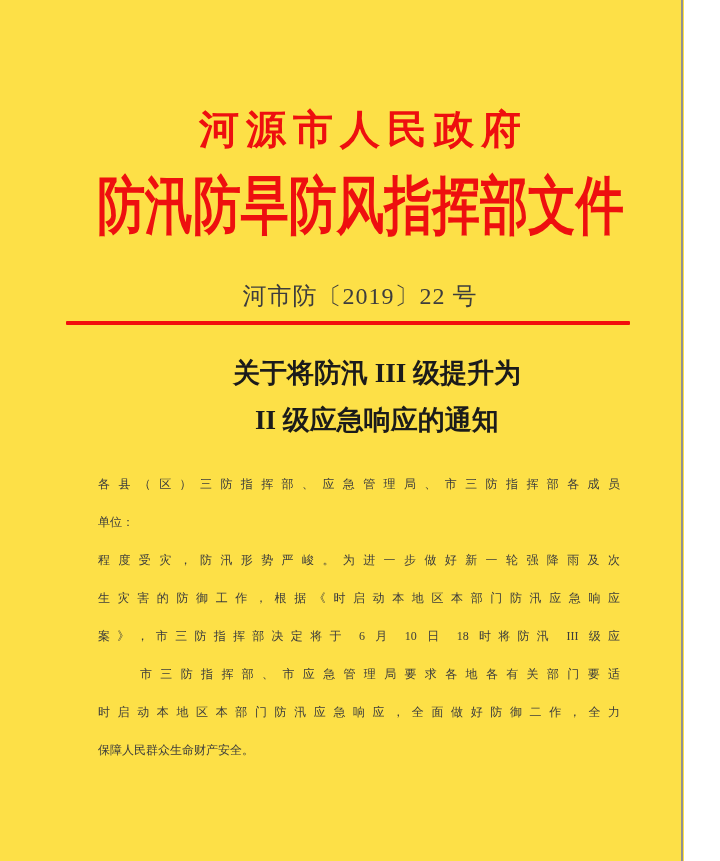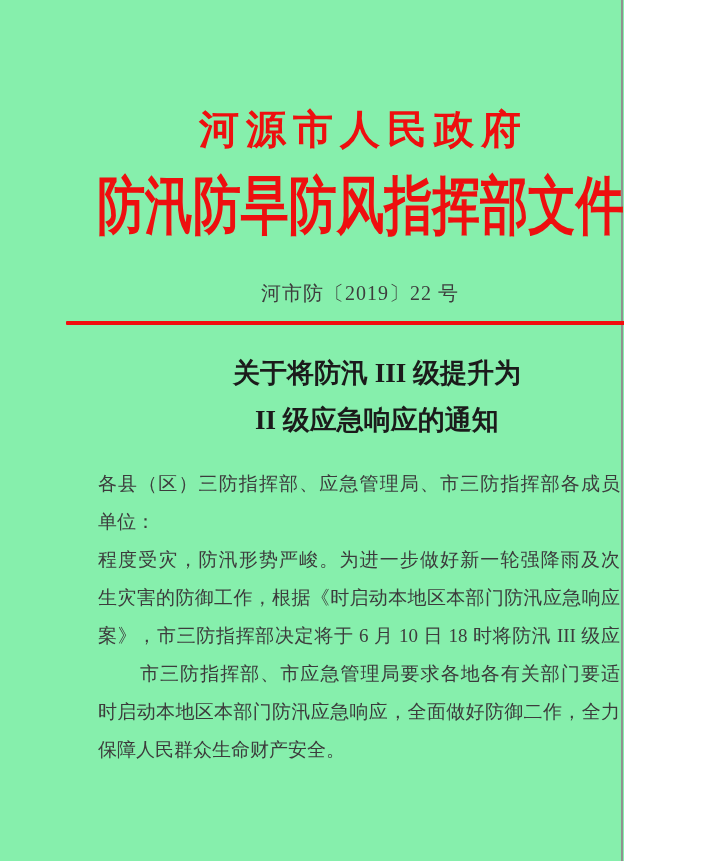--- a/index.html
+++ b/index.html
@@ -1,19 +1,19 @@
 <!DOCTYPE html>
 <html><head>
 <meta charset="utf-8">
 <style>
   html,body{margin:0;padding:0;background:#fff;}
   .page{
     position:relative;
-    width:624px;height:861px;
-    background:#86efac;
+    width:684px;height:861px;
+    background:#fde047;
     overflow:hidden;
     font-family:"Liberation Serif","DejaVu Serif",serif;
   }
   .edge-line{
     position:absolute;top:0;right:1px;width:2px;height:861px;
     background:#919191;
   }
   .issuer{
     position:absolute;top:102px;left:0;width:720px;
     text-align:center;
@@ -31,41 +31,41 @@
   .masthead span{
     display:inline-block;
     font-size:63px;font-weight:bold;
     white-space:nowrap;
     transform:scaleX(0.76);
     transform-origin:center top;
   }
   .doc-number{
     position:absolute;top:280px;left:0;width:720px;
     text-align:center;
-    font-size:20px;letter-spacing:1px;
+    font-size:24px;letter-spacing:1px;
     color:#3d3d3d;
     white-space:nowrap;
   }
   .red-rule{
     position:absolute;top:321px;left:66px;
     width:564px;height:4px;
     background:#f20d0d;border-radius:1px;
   }
   .doc-title{
     position:absolute;left:22px;width:710px;
     text-align:center;
     font-size:27px;font-weight:bold;
     color:#1b1b1b;
     white-space:nowrap;
   }
   .doc-title.t1{top:355px;}
   .doc-title.t2{top:402px;}
   .body-block{
     position:absolute;top:465px;left:98px;width:522px;
-    font-size:19px;line-height:38px;
+    font-size:12px;line-height:38px;
     color:#3c3c3c;
   }
   .bline{height:38px;overflow:hidden;}
   .bline.j{text-align:justify;text-align-last:justify;}
   .bline.l{text-align:left;text-align-last:left;}
   .bline.ind{padding-left:42px;}
 </style>
 </head>
 <body>
 

